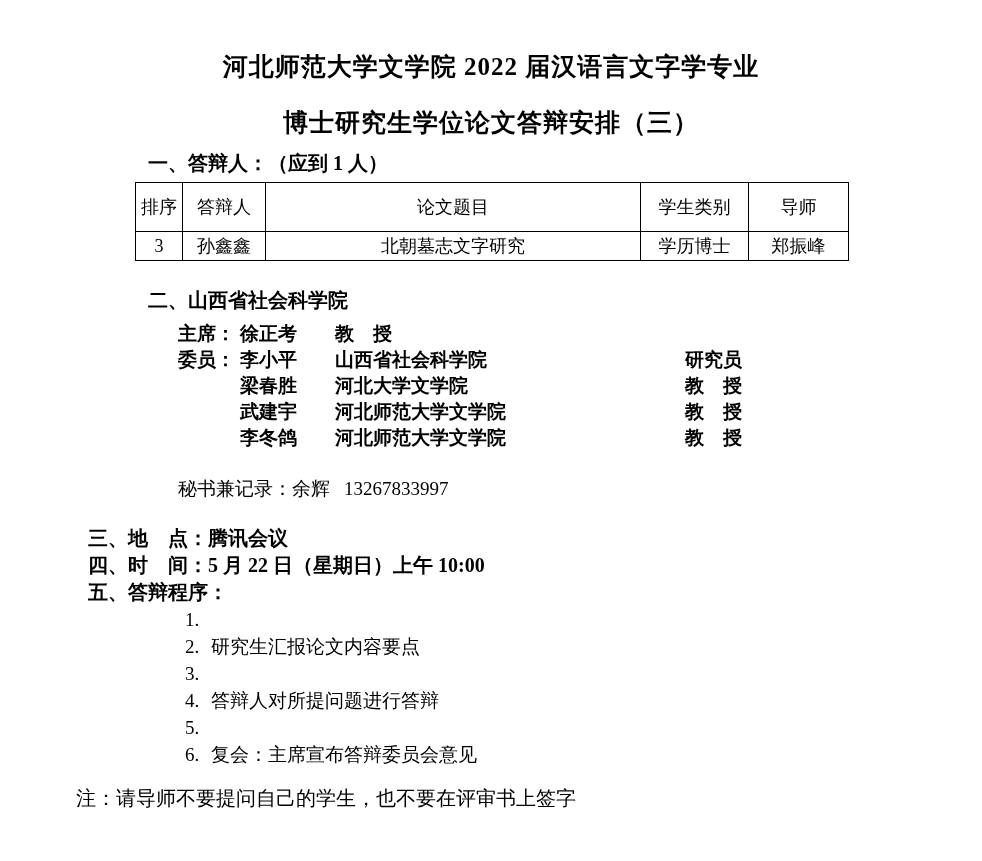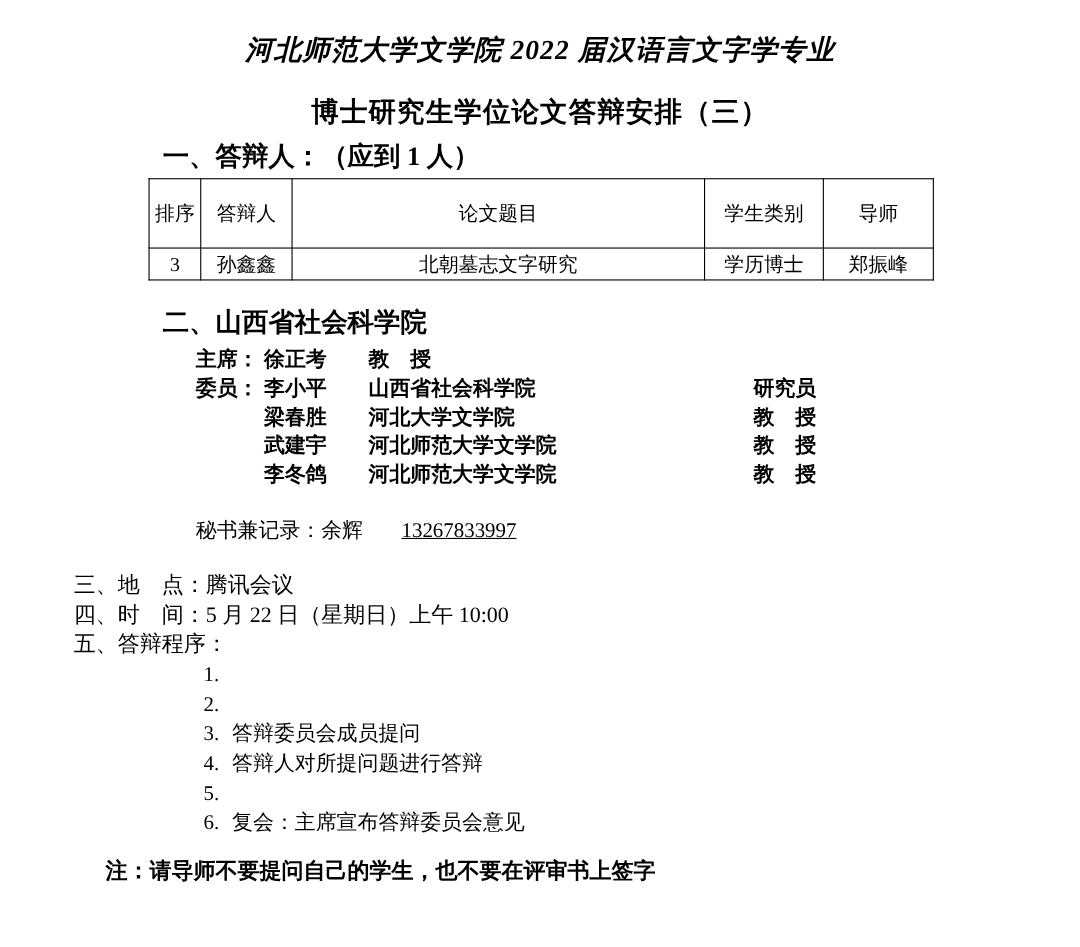--- a/index.html
+++ b/index.html
@@ -13,82 +13,82 @@
     font-family: "Liberation Serif", "DejaVu Serif", serif;
     overflow: hidden;
   }
   .doc-title {
     text-align: center;
     font-size: 25px;
     font-weight: bold;
     letter-spacing: 1px;
     line-height: 30px;
   }
-  .doc-title.line1 { padding-top: 32px; font-style: italic; }
+  .doc-title.line1 { padding-top: 52px; }
   .doc-title.line2 { margin-top: 26px; }
 
   .sec-heading {
     margin-left: 148px;
-    font-size: 24px;
+    font-size: 20px;
     font-weight: bold;
     line-height: 24px;
   }
   .sec1-heading { margin-top: 13px; }
 
   table.defense-table {
     margin: 7px 0 0 135px;
     border-collapse: collapse;
     table-layout: fixed;
     width: 713px;
     font-size: 18px;
   }
   table.defense-table th, table.defense-table td {
     border: 1.5px solid #000;
     font-weight: normal;
     text-align: center;
     vertical-align: middle;
     padding: 2px 4px;
   }
-  table.defense-table th { height: 63px; }
+  table.defense-table th { height: 49px; }
   table.defense-table td { height: 27px; }
   th.col-rank { width: 47px; word-break: break-all; line-height: 21px; padding: 2px 12px; }
   th.col-name { width: 83px; }
   th.col-thesis { width: 375px; }
   th.col-category { width: 108px; }
   th.col-advisor { width: 100px; }
   td.cell-thesis { text-align: left; padding-left: 9px; }
 
   .sec2-heading { margin-top: 27px; }
 
   .members { margin: 9px 0 0 178px; font-size: 19px; }
   .member-row { display: flex; line-height: 26px; font-weight: bold; }
   .member-role { width: 62px; }
   .member-name { width: 95px; }
   .member-inst { width: 350px; }
   .member-title { width: 130px; }
 
   .secretary { margin: 26px 0 0 178px; font-size: 19px; line-height: 24px; }
-  .secretary .phone { margin-left: 35px; text-decoration: underline; }
+  .secretary .phone { margin-left: 14px; }
 
   .info-lines { margin-top: 24px; }
   .info-line {
-    margin-left: 67px;
+    margin-left: 88px;
     font-size: 20px;
-    font-weight: normal;
+    font-weight: bold;
     line-height: 27px;
   }
 
   .procedure-list { margin: 0 0 0 185px; font-size: 19px; }
   .procedure-item { display: flex; line-height: 27px; }
   .procedure-num { width: 26px; }
 
   .note {
-    margin: 18px 0 0 96px;
+    margin: 18px 0 0 76px;
     font-size: 20px;
-    font-weight: bold;
+    font-weight: normal;
     line-height: 24px;
   }
 </style>
 </head>
 <body>
 
 <div class="page">
 
   <div class="doc-title line1">河北师范大学文学院 2022 届汉语言文字学专业</div>
   <div class="doc-title line2">博士研究生学位论文答辩安排（三）</div>
@@ -163,24 +163,24 @@
     </div>
     <div class="info-line">五、答辩程序：</div>
   </div>
 
   <div class="procedure-list">
     <div class="procedure-item">
       <span class="procedure-num">1.</span>
     </div>
     <div class="procedure-item">
       <span class="procedure-num">2.</span>
+      <span>研究生汇报论文内容要点</span>
     </div>
     <div class="procedure-item">
       <span class="procedure-num">3.</span>
-      <span>答辩委员会成员提问</span>
     </div>
     <div class="procedure-item">
       <span class="procedure-num">4.</span>
       <span>答辩人对所提问题进行答辩</span>
     </div>
     <div class="procedure-item">
       <span class="procedure-num">5.</span>
     </div>
     <div class="procedure-item">
       <span class="procedure-num">6.</span>

